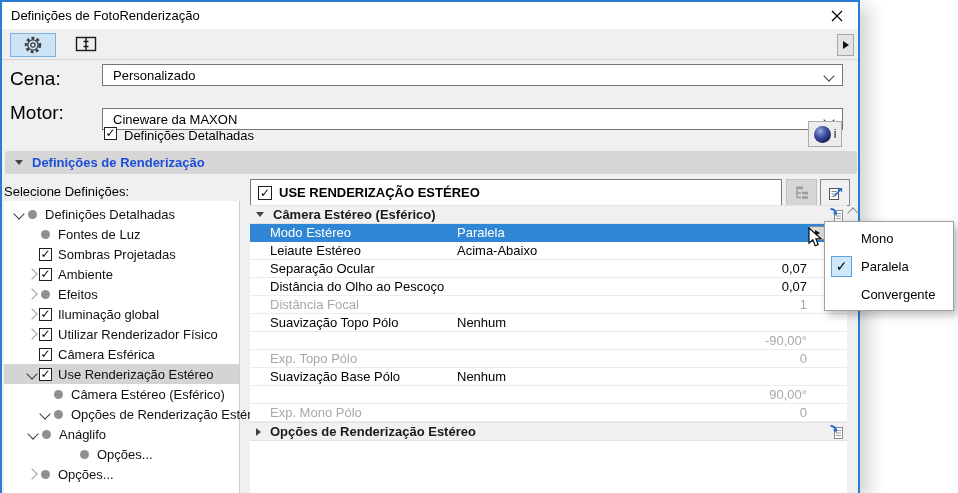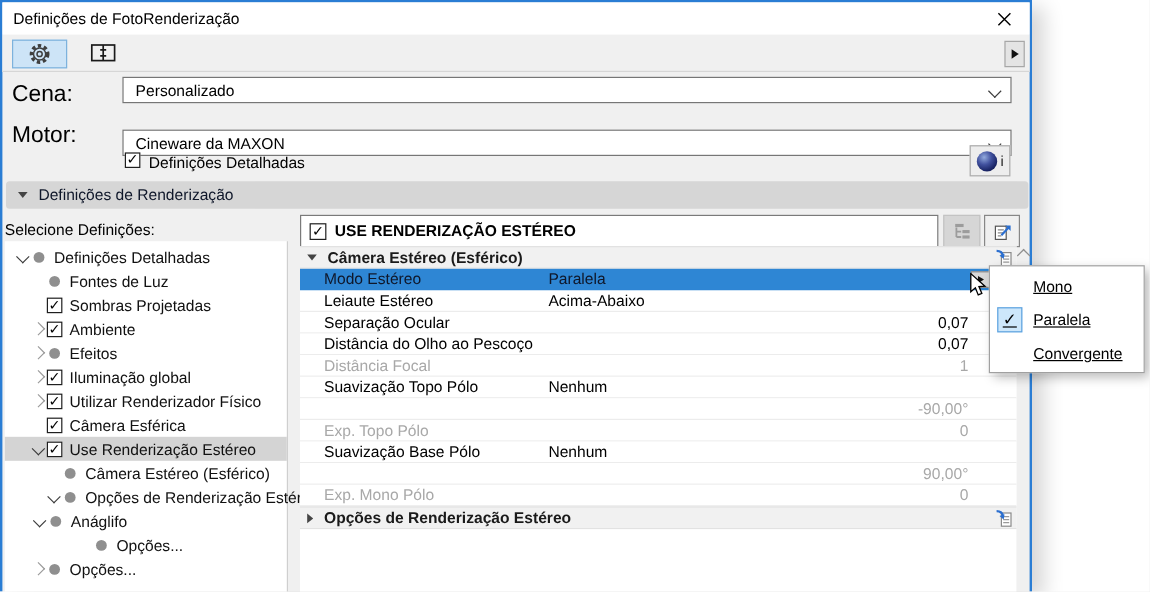--- a/index.html
+++ b/index.html
@@ -37,21 +37,21 @@
       font-size:12px;line-height:11px;font-weight:bold;text-align:center;color:#000;flex:none;}
   .cklabel{position:absolute;font-size:13px;}
   .c4dbtn{position:absolute;left:806px;top:119px;width:34px;height:26px;box-sizing:border-box;background:#ededed;border:1px solid #ababab;display:flex;align-items:center;justify-content:center;gap:3px;}
   .sphere{width:17px;height:17px;border-radius:50%;background:radial-gradient(circle at 36% 30%,#93abde 0%,#41519e 38%,#1a2566 70%,#0b1340 100%);}
   .c4di{font-size:12px;color:#222;}
   
   .sectionbar{position:absolute;left:3px;top:149px;width:852px;height:23px;box-sizing:border-box;background:#d6d6d6;border-radius:3px;display:flex;align-items:center;}
   .tri-down{width:0;height:0;border-left:4px solid transparent;border-right:4px solid transparent;border-top:5px solid #444;}
   .tri-right{width:0;height:0;border-top:4px solid transparent;border-bottom:4px solid transparent;border-left:5px solid #444;}
   .sectionbar .tri-down{margin-left:10px;}
-  .sectionbar .stitle{margin-left:9px;color:#0f172a;}
+  .sectionbar .stitle{margin-left:9px;color:#1d4ed8;font-weight:bold;}
   .sidebar-label{position:absolute;left:2px;top:182px;font-size:13px;}
   
   .treepanel{position:absolute;left:2px;top:199px;width:236px;height:294px;background:#fff;border-right:1px solid #cfcfcf;box-sizing:border-box;padding-top:3px;}
   .tree-row{height:20px;display:flex;align-items:center;white-space:nowrap;}
   .tree-row.sel{background:#d4d4d4;}
   .chevslot{width:13px;display:flex;justify-content:center;flex:none;}
   .iconslot{width:15px;display:flex;justify-content:center;flex:none;}
   .dot{width:9px;height:9px;border-radius:50%;background:#8f8f8f;}
   .tlab{margin-left:5px;font-size:13px;color:#111;}
   
@@ -63,29 +63,29 @@
   #btn-expand{left:818px;width:30px;background:#f0f0f0;border:1px solid #878787;}
   .scrollup{position:absolute;left:847px;top:207px;}
   #settings-table{position:absolute;left:248px;top:203px;width:597px;background:#fff;}
   .group-row{height:19px;background:#f1f1f1;border-top:1px solid #e2e2e2;border-bottom:1px solid #e2e2e2;box-sizing:border-box;display:flex;align-items:center;position:relative;font-weight:bold;color:#1a1a1a;}
   .group-row .tri-down,.group-row .tri-right{margin-left:6px;}
   .group-row .glab{margin-left:9px;font-size:13px;}
   .set-row{height:18px;border-bottom:1px solid #ececec;box-sizing:border-box;position:relative;display:flex;align-items:center;font-size:13px;background:#fff;}
   .set-row .rlab{margin-left:20px;white-space:nowrap;}
   .set-row .rval-left{position:absolute;left:207px;white-space:nowrap;}
   .set-row .rval-right{position:absolute;right:40px;white-space:nowrap;}
-  .set-row.sel{background:#2e86d4;border-bottom-color:#2e86d4;color:#0f172a;}
+  .set-row.sel{background:#2e86d4;border-bottom-color:#2e86d4;color:#ffffff;}
   .set-row.dis{color:#a8a8a8;}
   .minidrop{position:absolute;right:21px;top:2px;width:17px;height:14px;box-sizing:border-box;background:#d9d9d9;border:1px solid #8a8a8a;display:flex;align-items:center;justify-content:center;}
   .minidrop .tri{width:0;height:0;border-top:3.5px solid transparent;border-bottom:3.5px solid transparent;border-left:5px solid #111;}
   .imp-ico{position:absolute;right:2px;top:1px;width:16px;height:16px;}
   .emptyarea{position:absolute;left:248px;top:439px;width:597px;height:54px;background:#fff;}
   
   #ctx-menu{position:absolute;left:824px;top:221px;width:128px;background:#fff;border:1px solid #a0a0a0;box-shadow:4px 4px 9px rgba(0,0,0,.28);padding:2px 0;z-index:50;}
-  .mitem{height:28px;display:flex;align-items:center;font-size:13px;text-decoration:underline;}
+  .mitem{height:28px;display:flex;align-items:center;font-size:13px;}
   .mcheckslot{width:33px;display:flex;justify-content:center;flex:none;}
   .mcheck{width:21px;height:21px;box-sizing:border-box;background:#cde7fb;border:1px solid #5ea3df;display:flex;align-items:center;justify-content:center;font-weight:bold;font-size:14px;color:#000;}
   .mlab{margin-left:3px;}
   
   #cursor{position:absolute;left:808px;top:227px;z-index:100;}
 </style>
 </head>
 <body>
 
 <div id="dialog">

